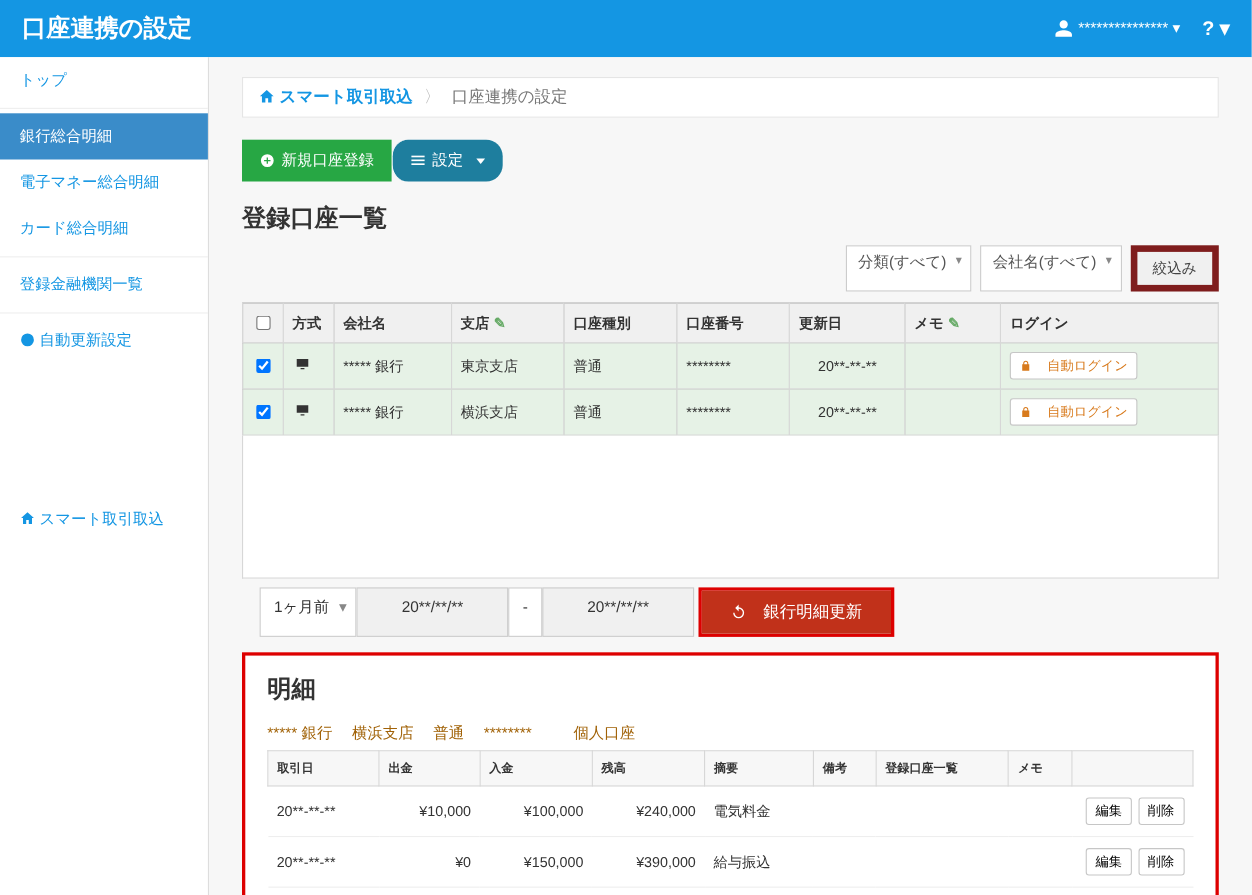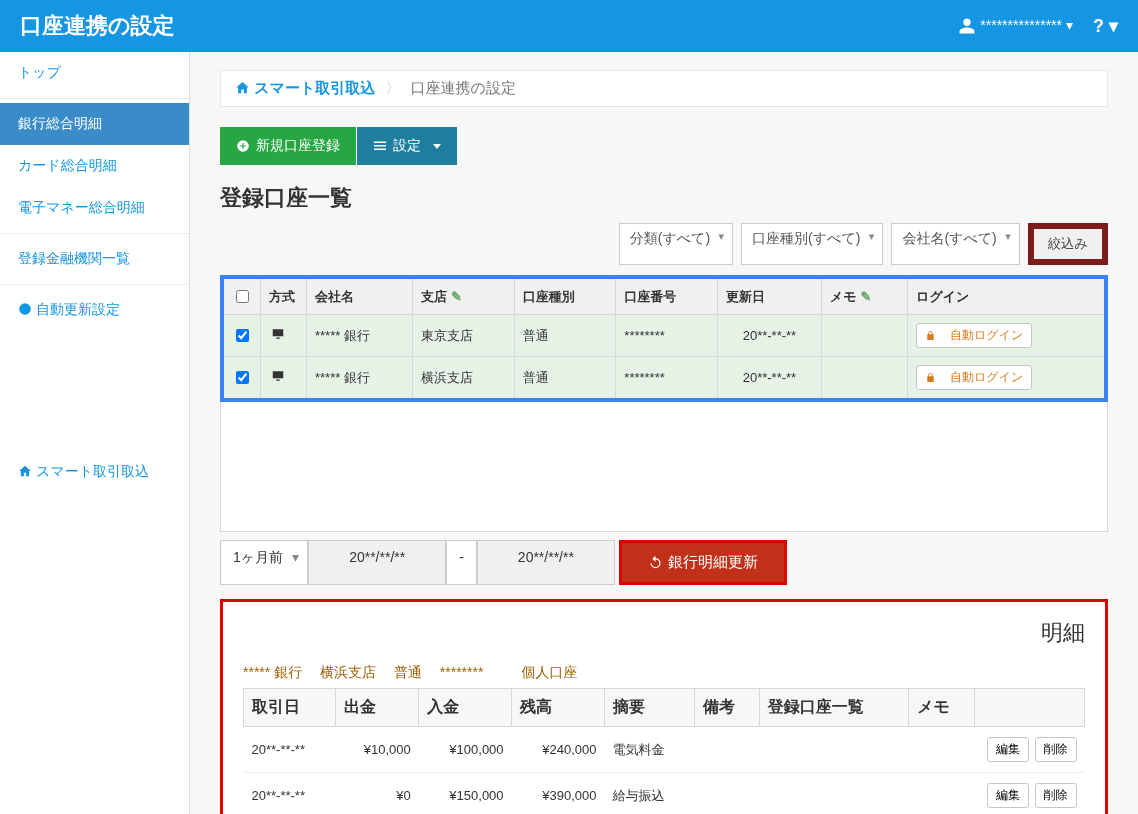--- a/index.html
+++ b/index.html
@@ -16,47 +16,47 @@
   .sidebar hr { border:none; border-top:1px solid #eee; margin:4px 0;}
   .sidebar .spacer { height:120px;}
   .icon-sm { width:14px;height:14px;vertical-align:-2px; margin-right:4px; fill:currentColor;}
   .main { flex:1; padding:18px 30px; background:#f7f7f7; position:relative;}
   .breadcrumb { background:#fff; border:1px solid #e5e5e5; padding:8px 14px; color:#777; font-size:15px;}
   .breadcrumb a { color:#1496e3; text-decoration:none; font-weight:600;}
   .breadcrumb .sep { color:#bbb; margin:0 6px;}
   .toolbar { margin-top:20px; display:flex;}
   .btn { border:none; color:#fff; padding:10px 16px; font-size:14px; cursor:pointer; display:inline-flex; align-items:center; gap:6px;}
   .btn-new { background:#27a744;text-align:center;}
-  .btn-settings { background:#1e7e9e; border-left:1px solid #fff;}
+  .btn-settings { background:#1e7e9e; border-left:1px solid #fff;border-radius:15px;}
   .btn-settings .caret { border-left:4px solid transparent;border-right:4px solid transparent;border-top:5px solid #fff; display:inline-block; margin-left:6px;}
   h2.section-title { font-size:22px; font-weight:bold; margin:18px 0 10px;}
   .filters { display:flex; justify-content:flex-end; gap:8px; margin-bottom:10px;}
   .sel { background:#fff; border:1px solid #ccc; padding:6px 22px 6px 10px; font-size:14px; color:#555; position:relative; cursor:pointer; }
   .sel::after { content:"▾"; position:absolute; right:8px; color:#888; font-size:11px;}
   .btn-plain { background:#f0f0f0; border:6px solid #7f1d1d; padding:6px 14px; color:#444; cursor:pointer;}
-  table.accounts { width:100%; border-collapse:collapse; background:#a3a3a3; border:4px solid #3b82f6;}
+  table.accounts { width:100%; border-collapse:collapse; background:#a3a3a3; border:1px solid #3b82f6;}
   table.accounts th { background:#f0f0f0; border:1px solid #d7d7d7; padding:8px; text-align:left; font-weight:600; font-size:13px;}
   table.accounts td { border:1px solid #d7d7d7; padding:8px; font-size:13px; background:#e6f2e6;}
   .pencil { color:#6a6; margin-left:4px;}
   .auto-login { background:#fff; border:1px solid #c6c6c6; border-radius:3px; padding:3px 8px; font-size:12px; color:#d87a1c; cursor:pointer; display:inline-flex; align-items:center; gap:14px;}
   .lock-svg { width:11px;height:11px; fill:#d87a1c;}
   .accounts-pad { background:#fff; border:1px solid #d7d7d7; border-top:none; height:130px;}
   .date-row { display:flex; gap:0; margin-top:8px; align-items:stretch;}
-  .date-sel { background:#fff; border:1px solid #ccc; padding:8px 24px 8px 12px; font-size:14px; position:relative; cursor:pointer;}
+  .date-sel { background:#fff; border:1px solid #ccc; padding:8px 24px 8px 12px; font-size:14px; position:relative; cursor:pointer;margin-left:16px;}
   .date-sel::after { content:"▾"; position:absolute; right:8px; top:8px; color:#888;}
   .date-box { background:#f0f0f0; border:1px solid #ccc; padding:8px 40px; font-size:14px; text-align:center;}
   .date-dash { background:#fff; border:1px solid #ccc; padding:8px 12px;}
   .btn-update-wrap { border:3px solid #d00; padding:0; margin-left:4px;}
-  .btn-update { background:#c1311a; color:#fff; padding:10px 26px; font-size:15px; border:none; cursor:pointer; display:inline-flex; align-items:center; gap:5px;}
+  .btn-update { background:#c1311a; color:#fff; padding:10px 26px; font-size:15px; border:none; cursor:pointer; display:inline-flex; align-items:center; gap:15px;}
   .detail-box { border:3px solid #d00; background:#fff; margin-top:14px; padding:16px 20px 14px;}
-  .detail-box h3 { font-size:22px; margin:0 0 16px; font-weight:normal;text-align:right;}
+  .detail-box h3 { font-size:22px; margin:0 0 16px; font-weight:bold;}
   .acct-line { font-size:14px; color:#a16207; margin-bottom:6px;}
   .acct-line span { margin-right:14px;}
   table.details { width:100%; border-collapse:collapse; }
-  table.details th { border:1px solid #d7d7d7; background:#f7f7f7; padding:8px; text-align:left; font-size:16px; font-weight:600;}
+  table.details th { border:1px solid #d7d7d7; background:#f7f7f7; padding:8px; text-align:left; font-size:11px; font-weight:600;}
   table.details td { border-bottom:1px solid #eee; padding:10px 8px; font-size:13px;}
   .num { text-align:right;}
   .mini-btn { background:#fff; border:1px solid #c6c6c6; border-radius:3px; padding:3px 8px; font-size:12px; cursor:pointer; margin-left:2px;}
   .monitor-svg { width:18px;height:14px; fill:#333;}
   .plus-circle{width:14px;height:14px;fill:#fff;}
   .hamburger{width:14px;height:12px;}
   .refresh{width:15px;height:15px;fill:#fff;}
   .home-svg{width:15px;height:15px;fill:#1496e3;vertical-align:-2px;}
 </style>
 </head>
@@ -73,22 +73,22 @@
     </span>
     <span class="help"><span>?</span> ▾</span>
   </div>
 </div>
 
 <div class="layout">
   <div class="sidebar">
     <a class="nav-item">トップ</a>
     <hr>
     <a class="nav-item active">銀行総合明細</a>
+    <a class="nav-item">電子マネー総合明細</a>
     <a class="nav-item">カード総合明細</a>
-    <a class="nav-item">電子マネー総合明細</a>
     <hr>
     <a class="nav-item">登録金融機関一覧</a>
     <hr>
     <a class="nav-item">
       <svg class="icon-sm" viewBox="0 0 24 24">
           <path d="M12 2a10 10 0 100 20 10 10 0 000-20zm1 5h-2v6l5 3 1-1.6-4-2.4V7z"></path>
         </svg><span>自動更新設定</span>
     </a>
     <div class="spacer"></div>
     <a class="nav-item">
@@ -123,21 +123,20 @@
           </svg>
         <span>設定</span>
           <span class="caret"></span>
       </button>
     </div>
 
     <h2 class="section-title">登録口座一覧</h2>
 
     <div class="filters">
       <div class="sel">分類(すべて)</div>
-      <div class="sel">口座種別(すべて)</div>
       <div class="sel">会社名(すべて)</div>
       <button class="btn-plain">絞込み</button>
     </div>
 
     <table class="accounts">
       <thead>
           <tr>
         <th style="width:34px"><input type="checkbox" style=""></th>
         <th style="width:46px">方式</th>
         <th>会社名</th>

